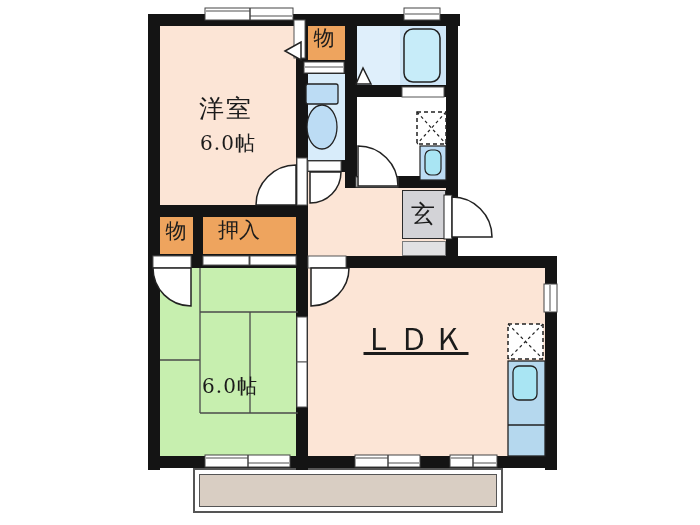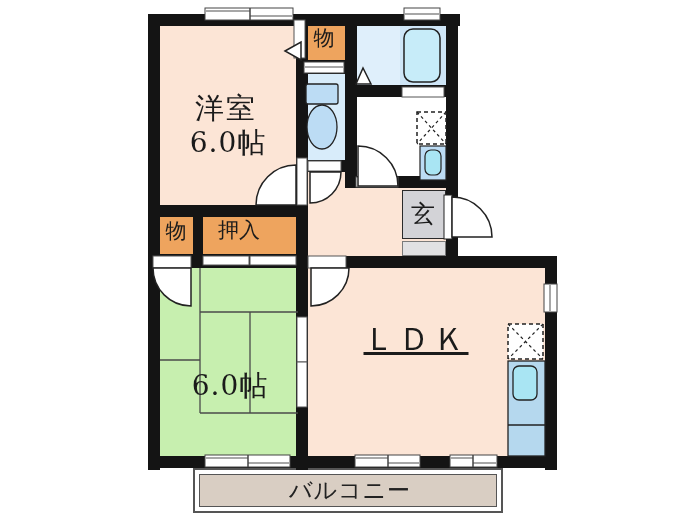--- a/index.html
+++ b/index.html
@@ -8,22 +8,22 @@
     --bath-blue:#dfeffb; --tub-surround:#cfe6f7; --tub-fill:#c7ecf9; --toilet-blue:#d8ecfa;
     --fixture-blue:#bcdcf4; --counter-blue:#b5d8ee; --sink-cyan:#a9e5f3;
   }
   html,body{margin:0;padding:0;background:#fff;}
   #plan{position:relative;width:700px;height:525px;background:#fff;overflow:hidden;
         font-family:"DejaVu Serif","Liberation Serif",serif;}
   .room{position:absolute;}
   .wall{position:absolute;background:var(--wall);}
   .lbl{position:absolute;transform:translate(-50%,-50%);white-space:nowrap;color:#1b1b1b;
        line-height:1;text-align:center;}
-  .lbl-room{font-size:29px;letter-spacing:2px;}
-  .lbl-size{font-size:28px;letter-spacing:1px;}
+  .lbl-room{font-size:25px;letter-spacing:2px;}
+  .lbl-size{font-size:20px;letter-spacing:1px;}
   .lbl-ldk{font-size:32px;letter-spacing:3px;}
   .lbl-small{font-size:21px;}
   .lbl-genkan{font-size:24px;}
   .lbl-balcony{font-size:23px;letter-spacing:1px;color:#222;}
   #balcony-outer{position:absolute;left:193px;top:468px;width:310px;height:45px;
       border:2px solid #555;background:#fff;box-sizing:border-box;}
   #balcony-inner{position:absolute;left:4px;top:4px;right:4px;bottom:4px;
       border:1.5px solid #555;background:var(--balcony-beige);box-sizing:border-box;}
   svg{position:absolute;left:0;top:0;}
   .doorarc{fill:#fff;stroke:#222;stroke-width:1.5;}
@@ -179,14 +179,13 @@
   </svg>
 
   <div class="lbl lbl-room" style="left:226px;top:108px;">洋室</div>
   <div class="lbl lbl-size" style="left:228px;top:143px;">6.0帖</div>
   <div class="lbl lbl-small" style="left:324px;top:38px;">物</div>
   <div class="lbl lbl-small" style="left:176px;top:231px;">物</div>
   <div class="lbl lbl-small" style="left:239px;top:230px;">押入</div>
   <div class="lbl lbl-genkan" style="left:423px;top:214px;">玄</div>
   <div class="lbl lbl-size" style="left:230px;top:386px;">6.0帖</div>
   <div class="lbl lbl-ldk" style="left:416px;top:339px;text-decoration:underline;">ＬＤＫ</div>
-  <div class="lbl lbl-balcony" style="left:350px;top:490px;">バルコニー</div>
 </div>
 
 </body></html>

